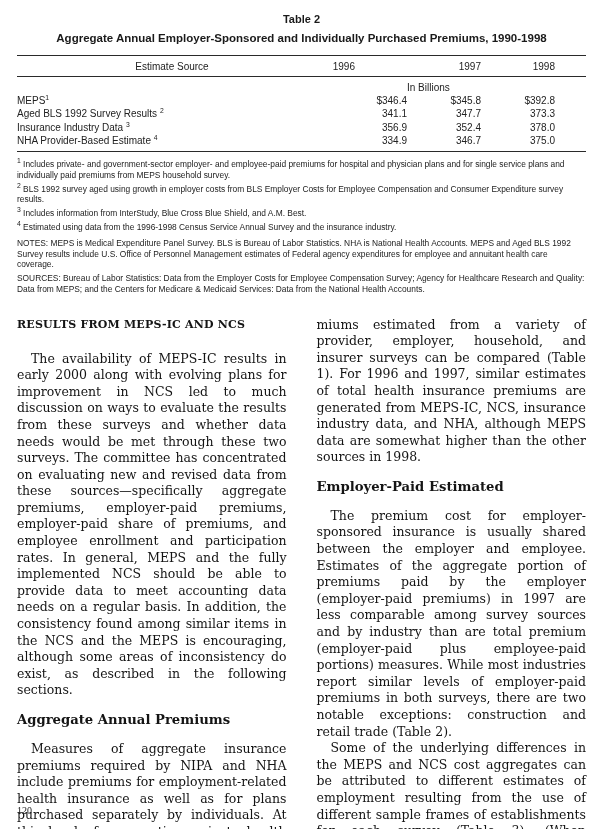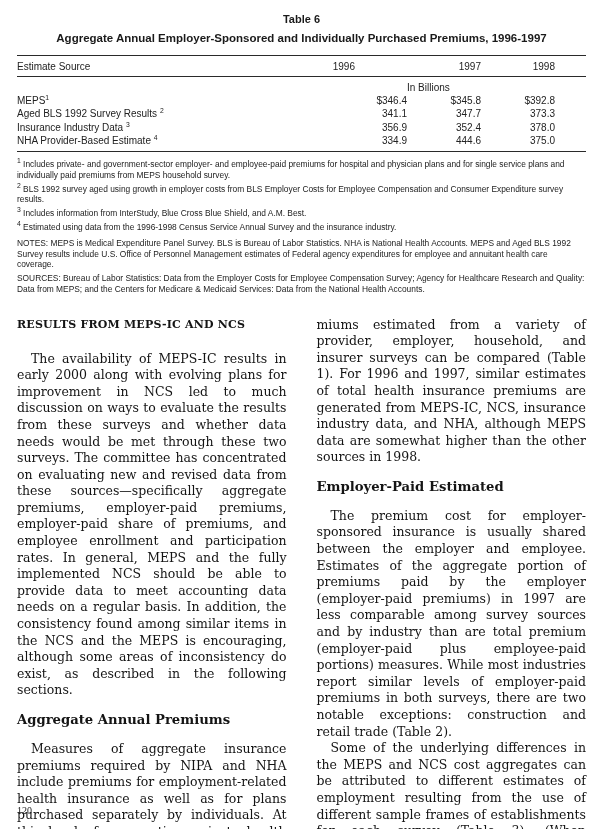--- a/index.html
+++ b/index.html
@@ -26,21 +26,21 @@
   table.premiums {
     width:100%; border-collapse:collapse;
     border-top:1.5px solid #2a2a2a;
     border-bottom:1.5px solid #2a2a2a;
     font-size:10px; color:#222;
   }
   table.premiums thead tr { border-bottom:1px solid #2a2a2a; }
   table.premiums th {
     font-weight:normal; text-align:right; padding:5px 0 4px 0; font-size:10px;
   }
-  table.premiums th.src-h { text-align:left; }
+  table.premiums th.src-h { text-align:center; }
   table.premiums th.y1996 { padding-right:52px; }
   table.premiums td { padding:0; line-height:13.2px; vertical-align:bottom; }
   table.premiums td.num { text-align:right; }
   table.premiums col.c-src { width:auto; }
   table.premiums col.c-1996 { width:80px; }
   table.premiums col.c-1997 { width:74px; }
   table.premiums col.c-1998 { width:105px; }
   table.premiums .last-col { padding-right:31px; }
   table.premiums tr.unit-row td { padding-top:4px; text-align:left; }
   table.premiums tbody tr:last-child td { padding-bottom:4px; }
@@ -78,22 +78,22 @@
   }
   .page-num { font-size:10px; }
   .journal { font-size:11px; font-weight:bold; white-space:nowrap; }
   .journal .vol { font-size:7.5px; font-weight:normal; }
 </style>
 </head>
 <body>
 
 <div class="page">
 
-  <div class="table-label">Table 6</div>
-  <div class="table-title">Aggregate Annual Employer-Sponsored and Individually Purchased Premiums, 1996-1997</div>
+  <div class="table-label">Table 2</div>
+  <div class="table-title">Aggregate Annual Employer-Sponsored and Individually Purchased Premiums, 1990-1998</div>
 
   <table class="premiums">
     <colgroup>
       <col class="c-src">
         <col class="c-1996">
         <col class="c-1997">
         <col class="c-1998">
     </colgroup>
     <thead>
       <tr>
@@ -122,21 +122,21 @@
         </tr>
         <tr>
           <td class="src">Insurance Industry Data <sup>3</sup></td>
           <td class="num">356.9</td>
           <td class="num">352.4</td>
           <td class="num last-col">378.0</td>
         </tr>
         <tr>
           <td class="src">NHA Provider-Based Estimate <sup>4</sup></td>
           <td class="num">334.9</td>
-          <td class="num">444.6</td>
+          <td class="num">346.7</td>
           <td class="num last-col">375.0</td>
         </tr>
       </tbody>
   </table>
 
   <div class="footnotes">
       <p class="fn"><sup>1</sup> Includes private- and government-sector employer- and employee-paid premiums for hospital and physician plans and for single service plans and individually paid premiums from MEPS household survey.</p>
       <p class="fn"><sup>2</sup> BLS 1992 survey aged using growth in employer costs from BLS Employer Costs for Employee Compensation and Consumer Expenditure survey results.</p>
       <p class="fn"><sup>3</sup> Includes information from InterStudy, Blue Cross Blue Shield, and A.M. Best.</p>
       <p class="fn"><sup>4</sup> Estimated using data from the 1996-1998 Census Service Annual Survey and the insurance industry.</p>

